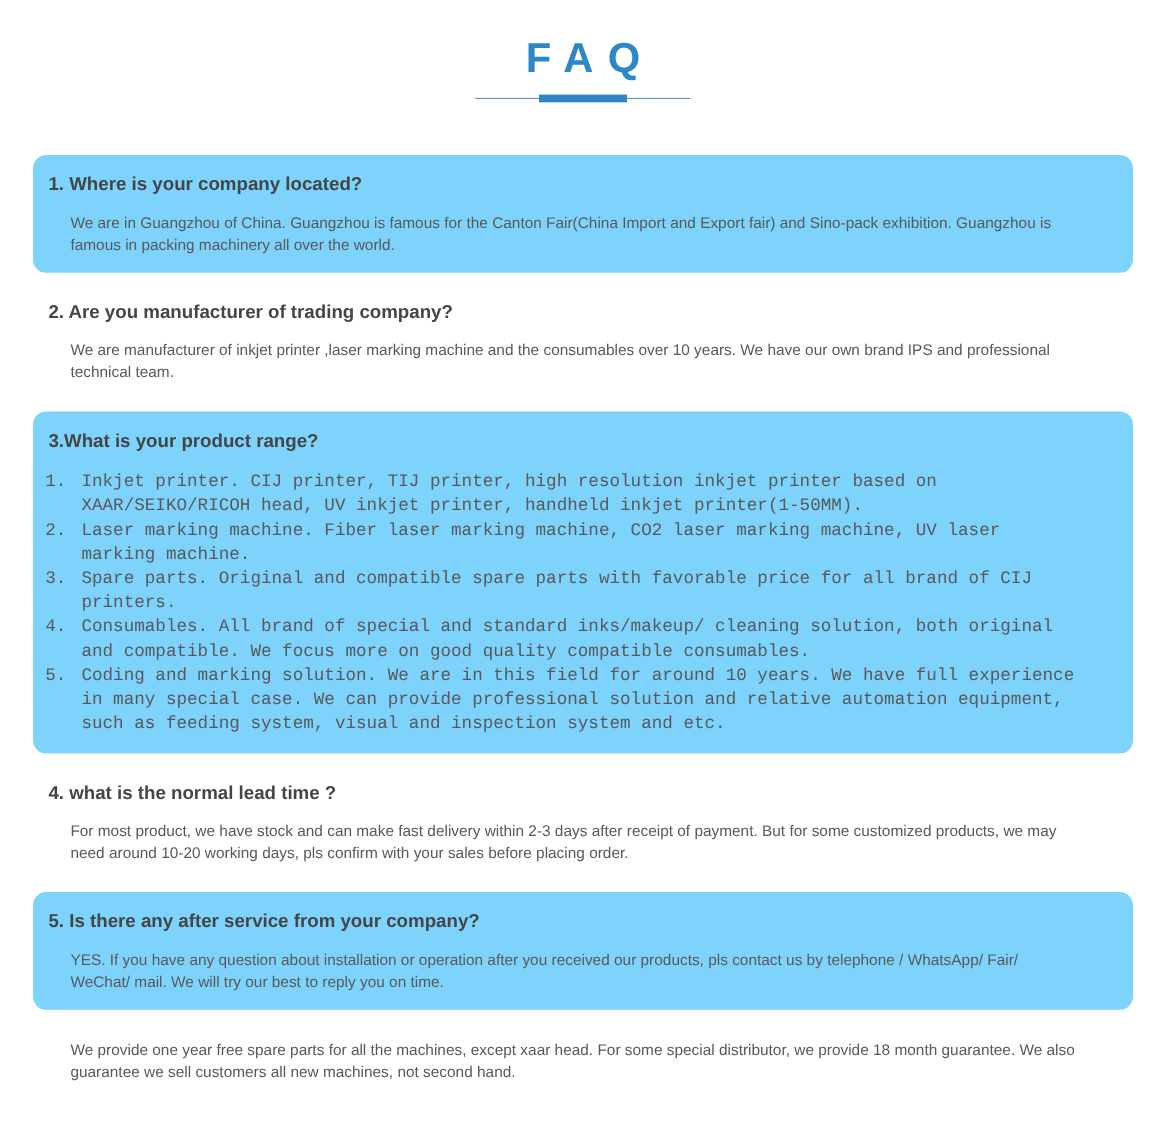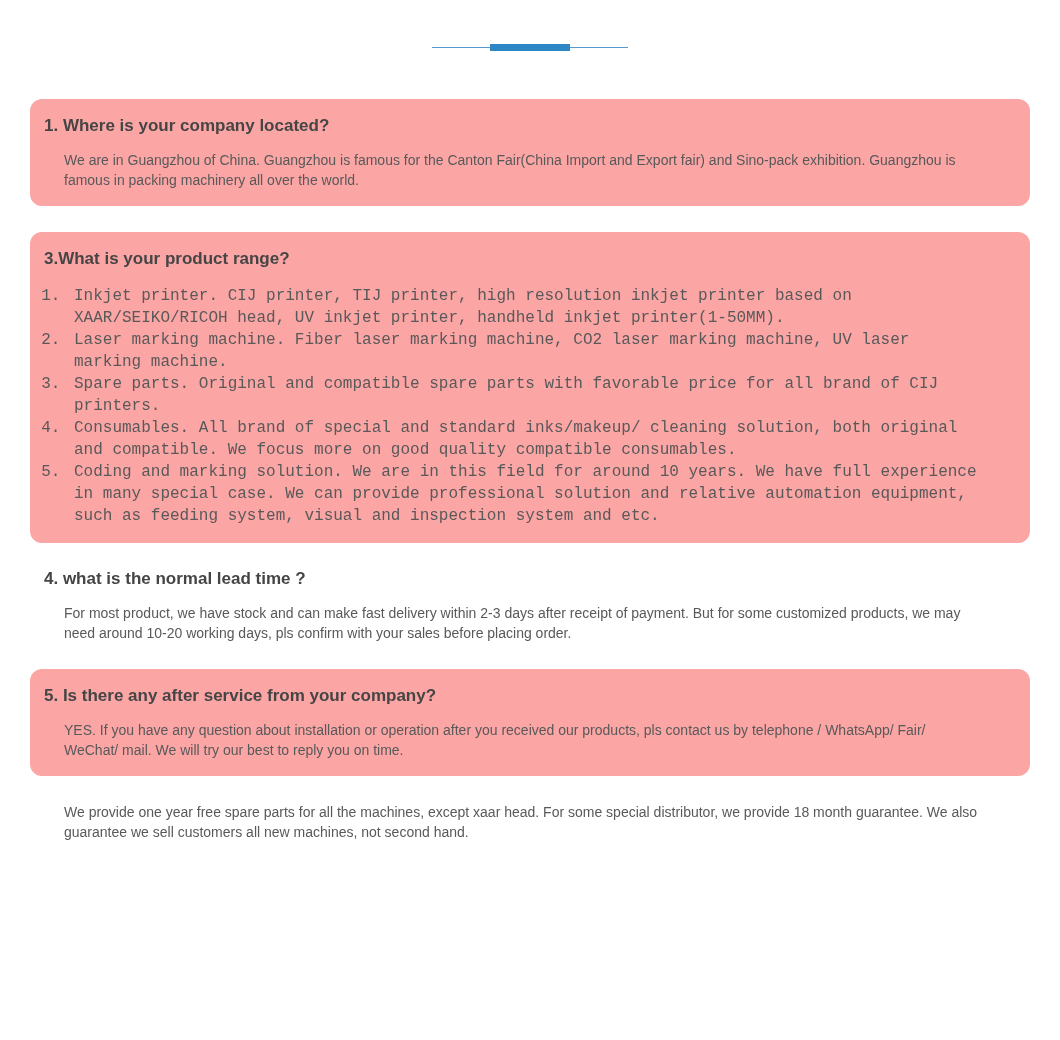--- a/index.html
+++ b/index.html
@@ -48,21 +48,21 @@
   }
   .faq-list {
     margin-top: 48px;
   }
   .faq-item {
     margin: 0 30px 26px;
     padding: 0 16px 0 14px;
     border-radius: 12px;
   }
   .faq-item.boxed {
-    background: #fca5a5;
+    background: #7dd3fc;
     padding-top: 17px;
     padding-bottom: 16px;
   }
   .question {
     margin: 0 0 14px;
     font-size: 17px;
     font-weight: 700;
     color: #454545;
     line-height: 20px;
   }
@@ -83,33 +83,38 @@
     font-family: Liberation Mono, monospace;
   }
   .answer-list li {
     padding-left: 4px;
   }
 </style>
 </head>
 <body>
 
 <header class="header">
+  <h1 class="page-title">FAQ</h1>
   <div class="title-underline">
     <span class="thin-line"></span>
     <span class="thick-line"></span>
   </div>
 </header>
 
 <main class="faq-list">
 
   <section class="faq-item boxed">
     <h2 class="question">1. Where is your company located?</h2>
     <p class="answer">We are in Guangzhou of China. Guangzhou is famous for the Canton Fair(China Import and Export fair) and Sino-pack exhibition. Guangzhou is famous in packing machinery all over the world.</p>
   </section>
 
+  <section class="faq-item">
+    <h2 class="question">2. Are you manufacturer of trading company?</h2>
+    <p class="answer">We are manufacturer of inkjet printer ,laser marking machine and the consumables over 10 years. We have our own brand IPS and professional technical team.</p>
+  </section>
 
   <section class="faq-item boxed">
     <h2 class="question">3.What is your product range?</h2>
     <ol class="answer-list">
       <li>Inkjet printer. CIJ printer, TIJ printer, high resolution inkjet printer based on XAAR/SEIKO/RICOH head, UV inkjet printer, handheld inkjet printer(1-50MM).</li>
       <li>Laser marking machine. Fiber laser marking machine, CO2 laser marking machine, UV laser marking machine.</li>
       <li>Spare parts. Original and compatible spare parts with favorable price for all brand of CIJ printers.</li>
       <li>Consumables. All brand of special and standard inks/makeup/ cleaning solution, both original and compatible. We focus more on good quality compatible consumables.</li>
       <li>Coding and marking solution. We are in this field for around 10 years. We have full experience in many special case. We can provide professional solution and relative automation equipment, such as feeding system, visual and inspection system and etc.</li>
     </ol>

